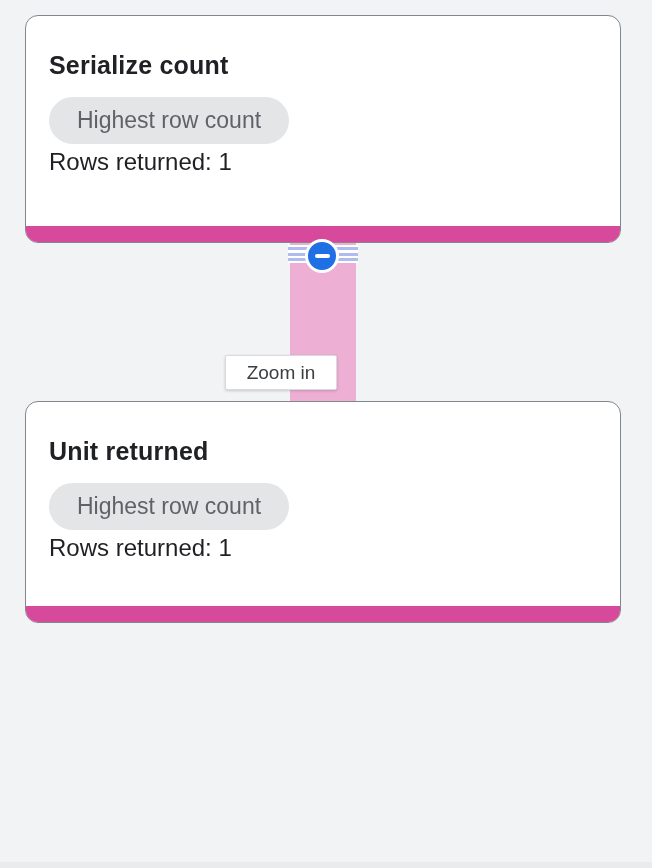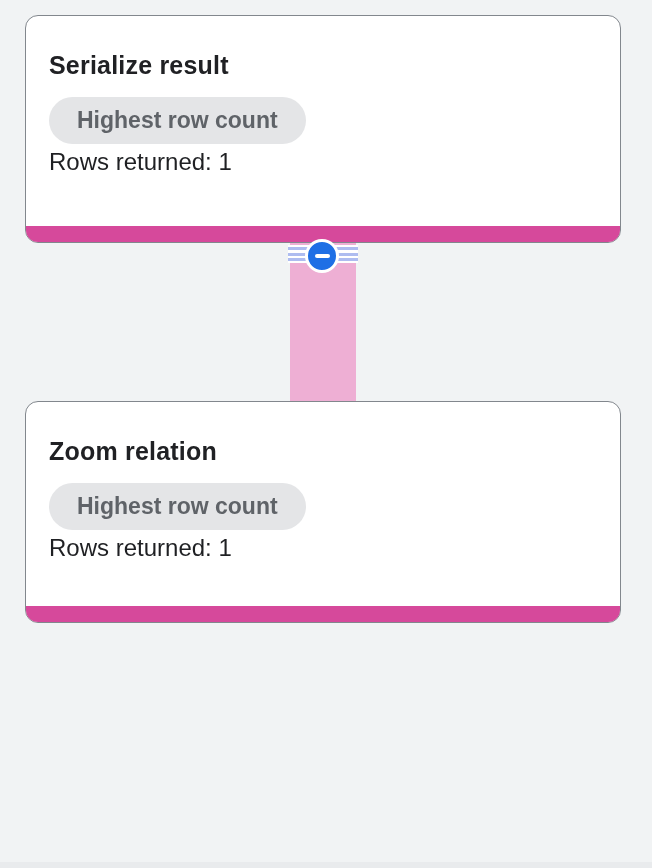--- a/index.html
+++ b/index.html
@@ -17,21 +17,21 @@
   .edge{position:absolute;left:290px;top:242px;width:66px;height:160px;background:var(--edge_pink);z-index:1;}
 
   
   .node-card{position:absolute;left:25px;width:596px;background:var(--card_bg);
     border:1.5px solid var(--card_border);border-radius:13px;overflow:hidden;z-index:2;}
   .card-a{top:15px;height:228px;}
   .card-b{top:401px;height:222px;}
   .card-content{padding:33px 24px 0 23px;}
   .node-title{font-size:25px;line-height:32px;font-weight:700;color:var(--title_text);letter-spacing:.2px;}
   .node-badge{display:inline-flex;align-items:center;margin-top:16px;height:47px;padding:16px 28px;
-    border-radius:24px;background:var(--badge_bg);color:var(--badge_text);font-size:23px;font-weight:bold;}
+    border-radius:24px;background:var(--badge_bg);color:var(--badge_text);font-size:23px;}
   .node-rows{margin-top:3px;font-size:24px;line-height:30px;color:var(--body_text);}
   .accent-bar{position:absolute;left:0;right:0;bottom:0;height:16px;background:var(--accent_pink);}
 
   
   .stripe-band{position:absolute;left:288px;top:245px;width:70px;height:18px;background:#ffffff;
     display:flex;flex-direction:column;justify-content:space-between;padding:2px 0;z-index:3;}
   .stripe{height:3px;background:var(--stripe_blue);}
   .collapse-btn{position:absolute;left:305px;top:239px;width:34px;height:34px;border-radius:50%;
     background:var(--collapse_blue);border:3px solid #ffffff;display:flex;align-items:center;
     justify-content:center;z-index:4;cursor:pointer;}
@@ -46,41 +46,44 @@
 </style>
 </head>
 <body>
 
 <div class="stage">
 
   <div class="edge"></div>
 
   <div class="node-card card-a">
     <div class="card-content">
-      <div class="node-title">Serialize result</div>
+      <div class="node-title">Serialize count</div>
       <div><span class="node-badge">Highest row count</span></div>
       <div class="node-rows">Rows returned: 1</div>
     </div>
     <div class="accent-bar"></div>
   </div>
 
   <div class="stripe-band">
     <div class="stripe"></div>
     <div class="stripe"></div>
     <div class="stripe"></div>
   </div>
 
   <div class="collapse-btn">
     <div class="minus-bar"></div>
   </div>
 
+  <div class="tooltip">
+    <span>Zoom in</span>
+  </div>
 
   <div class="node-card card-b">
     <div class="card-content">
-      <div class="node-title">Zoom relation</div>
+      <div class="node-title">Unit returned</div>
       <div><span class="node-badge">Highest row count</span></div>
       <div class="node-rows">Rows returned: 1</div>
     </div>
     <div class="accent-bar"></div>
   </div>
 
   <div class="bottom-strip"></div>
 </div>
 
 </body></html>

